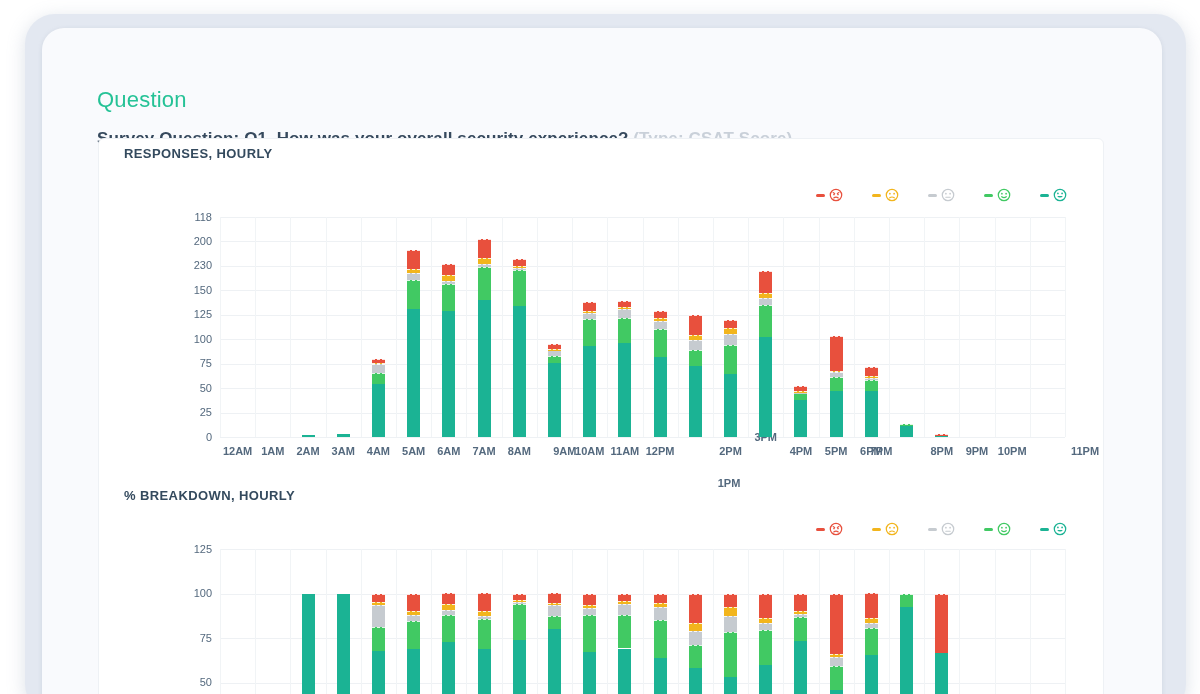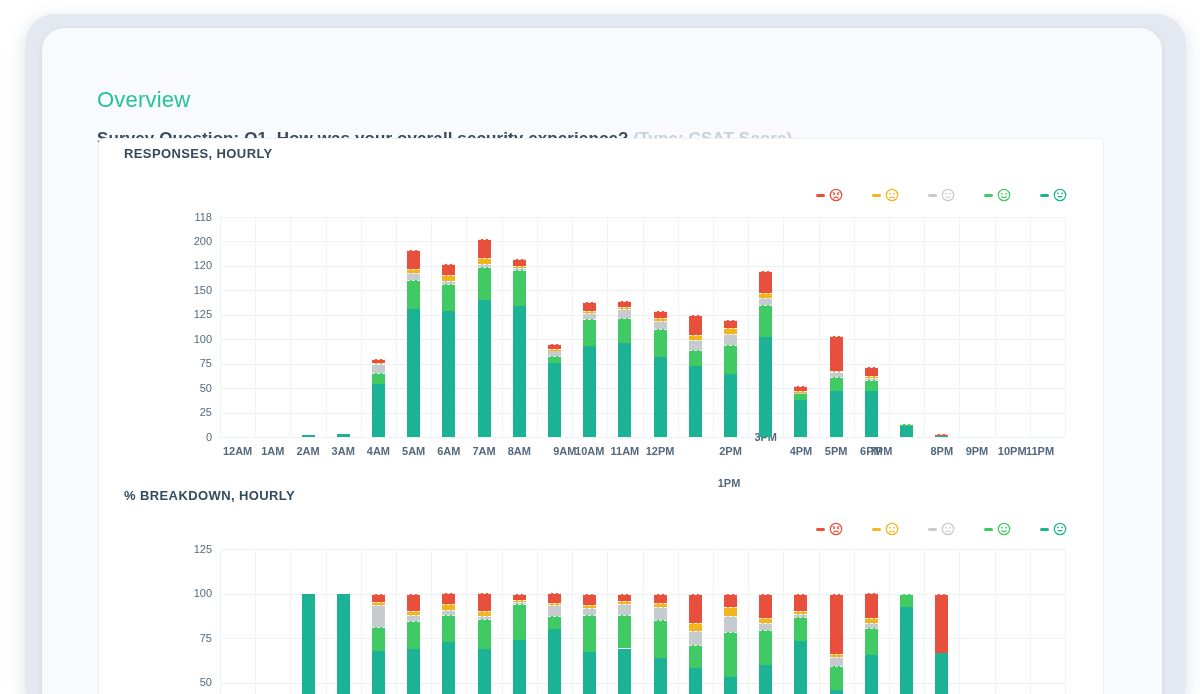--- a/index.html
+++ b/index.html
@@ -24,21 +24,21 @@
   .xtick{position:absolute;width:44px;text-align:center;font-size:11px;font-weight:600;color:#54697e;line-height:13px;}
   .bar-seg{position:absolute;box-sizing:border-box;cursor:pointer;}
   .bar-seg.sep{border-top:1px dashed rgba(255,255,255,.85);}
 </style>
 </head>
 <body>
 
 <div class="outer-panel">
   <div class="card">
     <div class="card-inner">
-      <h1 class="page-title" style="margin:0">Overview</h1>
+      <h1 class="page-title" style="margin:0">Question</h1>
       <p class="question" style="margin:0"><span>Survey Question: Q1. How was your overall security experience?</span> <span class="type">(Type: CSAT Score).</span></p>
 
       <div class="charts-panel">
         <div class="chart-title" style="top:7px">RESPONSES, HOURLY</div>
         <div class="legend" style="top:48px">
             <span class="legend-item">
               <span class="legend-dash" style="background: rgb(232, 80, 61);"></span>
               <svg width="14" height="14" viewBox="0 0 14 14">
                 <circle cx="7" cy="7" r="5.7" fill="none" stroke="#e8503d" stroke-width="1.25"></circle>
                 <circle cx="5" cy="6.5" r="0.85" fill="#e8503d"></circle>
@@ -146,21 +146,21 @@
           <div class="ytick" style="left: 53px; top: 242.611px;">50</div>
           <div class="gridline-h" style="left: 121px; top: 224.667px; width: 845px;"></div>
           <div class="ytick" style="left: 53px; top: 218.167px;">75</div>
           <div class="gridline-h" style="left: 121px; top: 200.222px; width: 845px;"></div>
           <div class="ytick" style="left: 53px; top: 193.722px;">100</div>
           <div class="gridline-h" style="left: 121px; top: 175.778px; width: 845px;"></div>
           <div class="ytick" style="left: 53px; top: 169.278px;">125</div>
           <div class="gridline-h" style="left: 121px; top: 151.333px; width: 845px;"></div>
           <div class="ytick" style="left: 53px; top: 144.833px;">150</div>
           <div class="gridline-h" style="left: 121px; top: 126.889px; width: 845px;"></div>
-          <div class="ytick" style="left: 53px; top: 120.389px;">120</div>
+          <div class="ytick" style="left: 53px; top: 120.389px;">230</div>
           <div class="gridline-h" style="left: 121px; top: 102.444px; width: 845px;"></div>
           <div class="ytick" style="left: 53px; top: 95.9444px;">200</div>
           <div class="gridline-h" style="left: 121px; top: 78px; width: 845px;"></div>
           <div class="ytick" style="left: 53px; top: 71.5px;">118</div>
           <div class="gridline-v" style="left: 121px; top: 78px; height: 220px;"></div>
           <div class="gridline-v" style="left: 156.208px; top: 78px; height: 220px;"></div>
           <div class="gridline-v" style="left: 191.417px; top: 78px; height: 220px;"></div>
           <div class="gridline-v" style="left: 226.625px; top: 78px; height: 220px;"></div>
           <div class="gridline-v" style="left: 261.833px; top: 78px; height: 220px;"></div>
           <div class="gridline-v" style="left: 297.042px; top: 78px; height: 220px;"></div>
@@ -199,21 +199,21 @@
           <div class="xtick" style="left: 608px; top: 306px; margin-top: 32px;">1PM</div>
           <div class="xtick" style="left: 609.521px; top: 306px;">2PM</div>
           <div class="xtick" style="left: 644.729px; top: 292px;">3PM</div>
           <div class="xtick" style="left: 679.938px; top: 306px;">4PM</div>
           <div class="xtick" style="left: 715.146px; top: 306px;">5PM</div>
           <div class="xtick" style="left: 750.354px; top: 306px;">6PM</div>
           <div class="xtick" style="left: 760px; top: 306px;">7PM</div>
           <div class="xtick" style="left: 820.771px; top: 306px;">8PM</div>
           <div class="xtick" style="left: 855.979px; top: 306px;">9PM</div>
           <div class="xtick" style="left: 891.188px; top: 306px;">10PM</div>
-          <div class="xtick" style="left: 919px; top: 306px;">11PM</div>
+          <div class="xtick" style="left: 964px; top: 306px;">11PM</div>
           <div class="bar-seg" style="left: 202.521px; top: 296.044px; width: 13px; height: 1.95556px; background: rgb(27, 179, 148);"></div>
           <div class="bar-seg" style="left: 237.729px; top: 295.067px; width: 13px; height: 2.93333px; background: rgb(27, 179, 148);"></div>
           <div class="bar-seg" style="left: 272.938px; top: 245.2px; width: 13px; height: 52.8px; background: rgb(27, 179, 148);"></div>
           <div class="bar-seg sep" style="left: 272.938px; top: 234.444px; width: 13px; height: 10.7556px; background: rgb(65, 201, 99);"></div>
           <div class="bar-seg sep" style="left: 272.938px; top: 224.667px; width: 13px; height: 9.77778px; background: rgb(198, 203, 208);"></div>
           <div class="bar-seg sep" style="left: 272.938px; top: 223.689px; width: 13px; height: 1.5px; background: rgb(242, 181, 29);"></div>
           <div class="bar-seg sep" style="left: 272.938px; top: 219.778px; width: 13px; height: 3.91111px; background: rgb(232, 80, 61);"></div>
           <div class="bar-seg" style="left: 308.146px; top: 169.911px; width: 13px; height: 128.089px; background: rgb(27, 179, 148);"></div>
           <div class="bar-seg sep" style="left: 308.146px; top: 140.578px; width: 13px; height: 29.3333px; background: rgb(65, 201, 99);"></div>
           <div class="bar-seg sep" style="left: 308.146px; top: 133.733px; width: 13px; height: 6.84444px; background: rgb(198, 203, 208);"></div>

